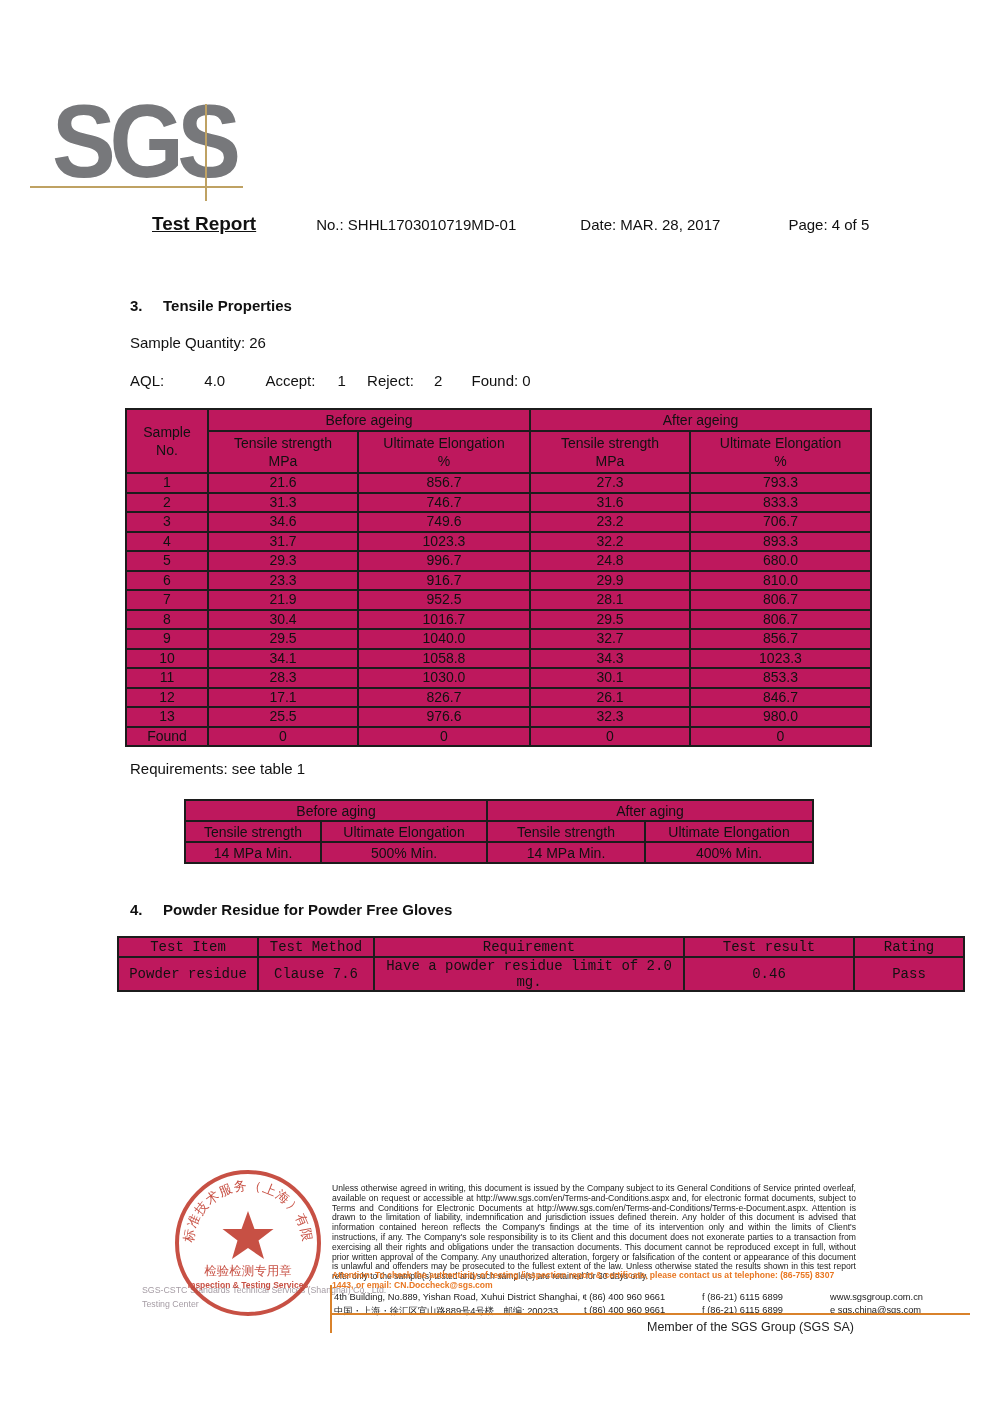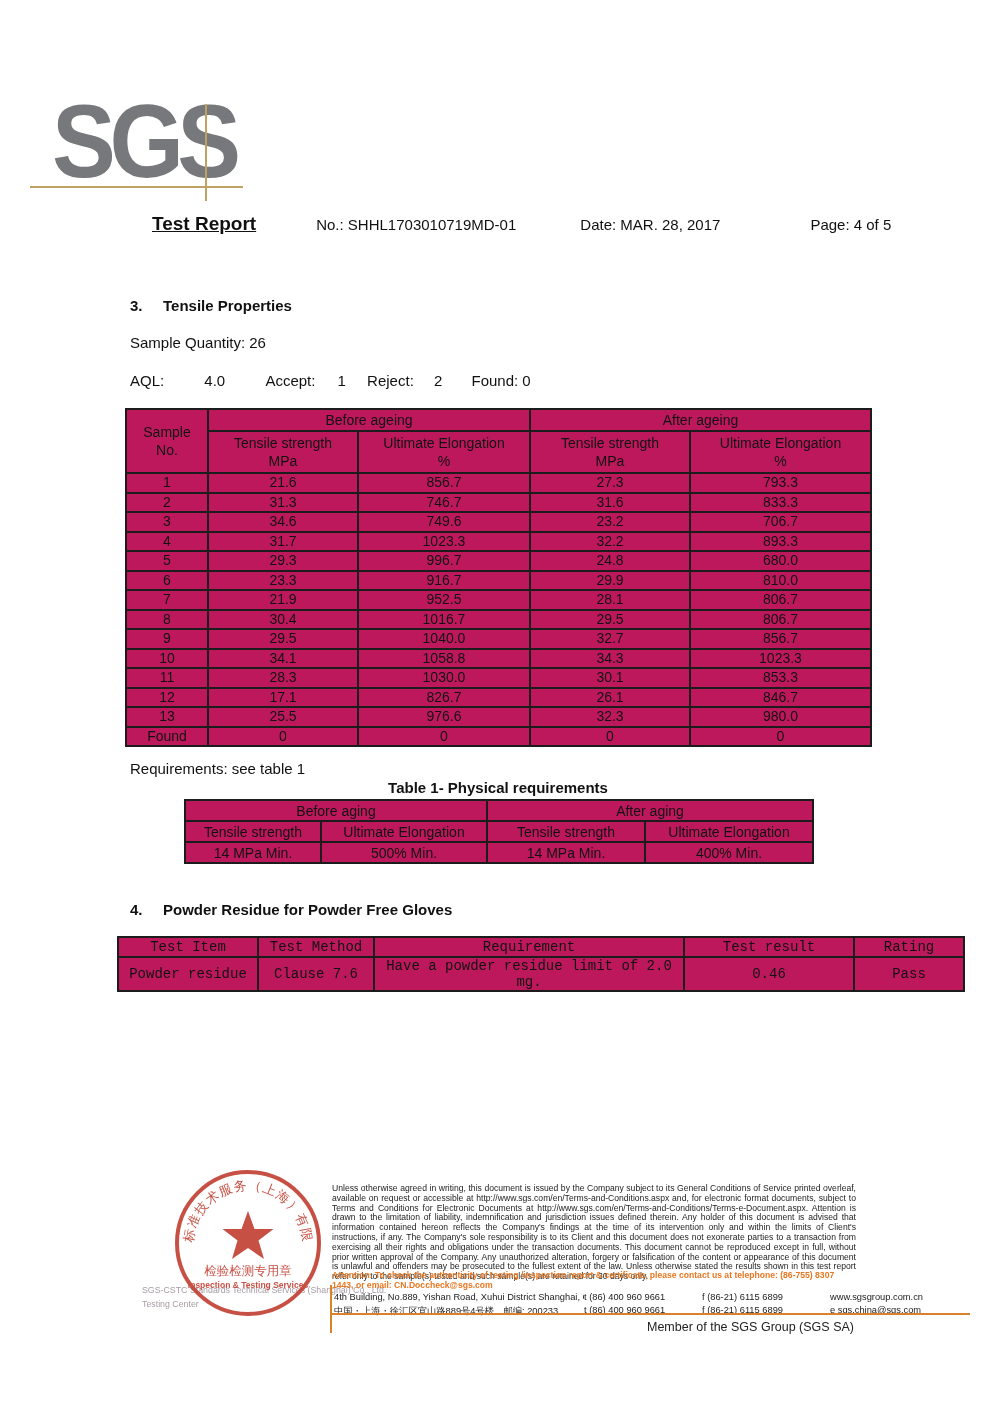--- a/index.html
+++ b/index.html
@@ -8,21 +8,21 @@
 
   
   .logo{position:absolute;left:52px;top:92px;font-size:104px;font-weight:bold;line-height:0.95;
         color:#77787b;letter-spacing:-7px;transform:scaleX(.92);transform-origin:left top;}
   .logo-vline{position:absolute;left:205px;top:104px;width:2px;height:97px;background:#bfa263;}
   .logo-hline{position:absolute;left:30px;top:186px;width:213px;height:2px;background:#bfa263;}
 
   .report-header{position:absolute;left:152px;top:213px;display:flex;align-items:baseline;}
   .report-title{font-size:19px;font-weight:bold;margin-right:60px;text-decoration:underline;}
   .report-no{font-size:15px;margin-right:64px;}
-  .report-date{font-size:15px;margin-right:90px;}
+  .report-date{font-size:15px;margin-right:68px;}
   .report-page{font-size:15px;}
 
   
   .sec-head{position:absolute;left:130px;font-size:15px;font-weight:bold;}
   .sec-head .num{display:inline-block;width:33px;}
   .plain{position:absolute;left:130px;font-size:15px;}
   .aql span{display:inline-block;}
 
   
   table{border-collapse:collapse;table-layout:fixed;position:absolute;background:#be185d;}
@@ -208,21 +208,20 @@
           <td>Found</td>
           <td>0</td>
           <td>0</td>
           <td>0</td>
           <td>0</td>
         </tr>
       </tbody>
   </table>
 
   <div class="plain" style="top:760px;">Requirements: see table 1</div>
-  <div class="t1-title">Table 1- Physical requirements</div>
   <table class="t-req">
     <colgroup>
         <col style="width:136px">
         <col style="width:166px">
         <col style="width:158px">
         <col style="width:168px">
       </colgroup>
     <thead>
       <tr>
         <th colspan="2">Before aging</th>

